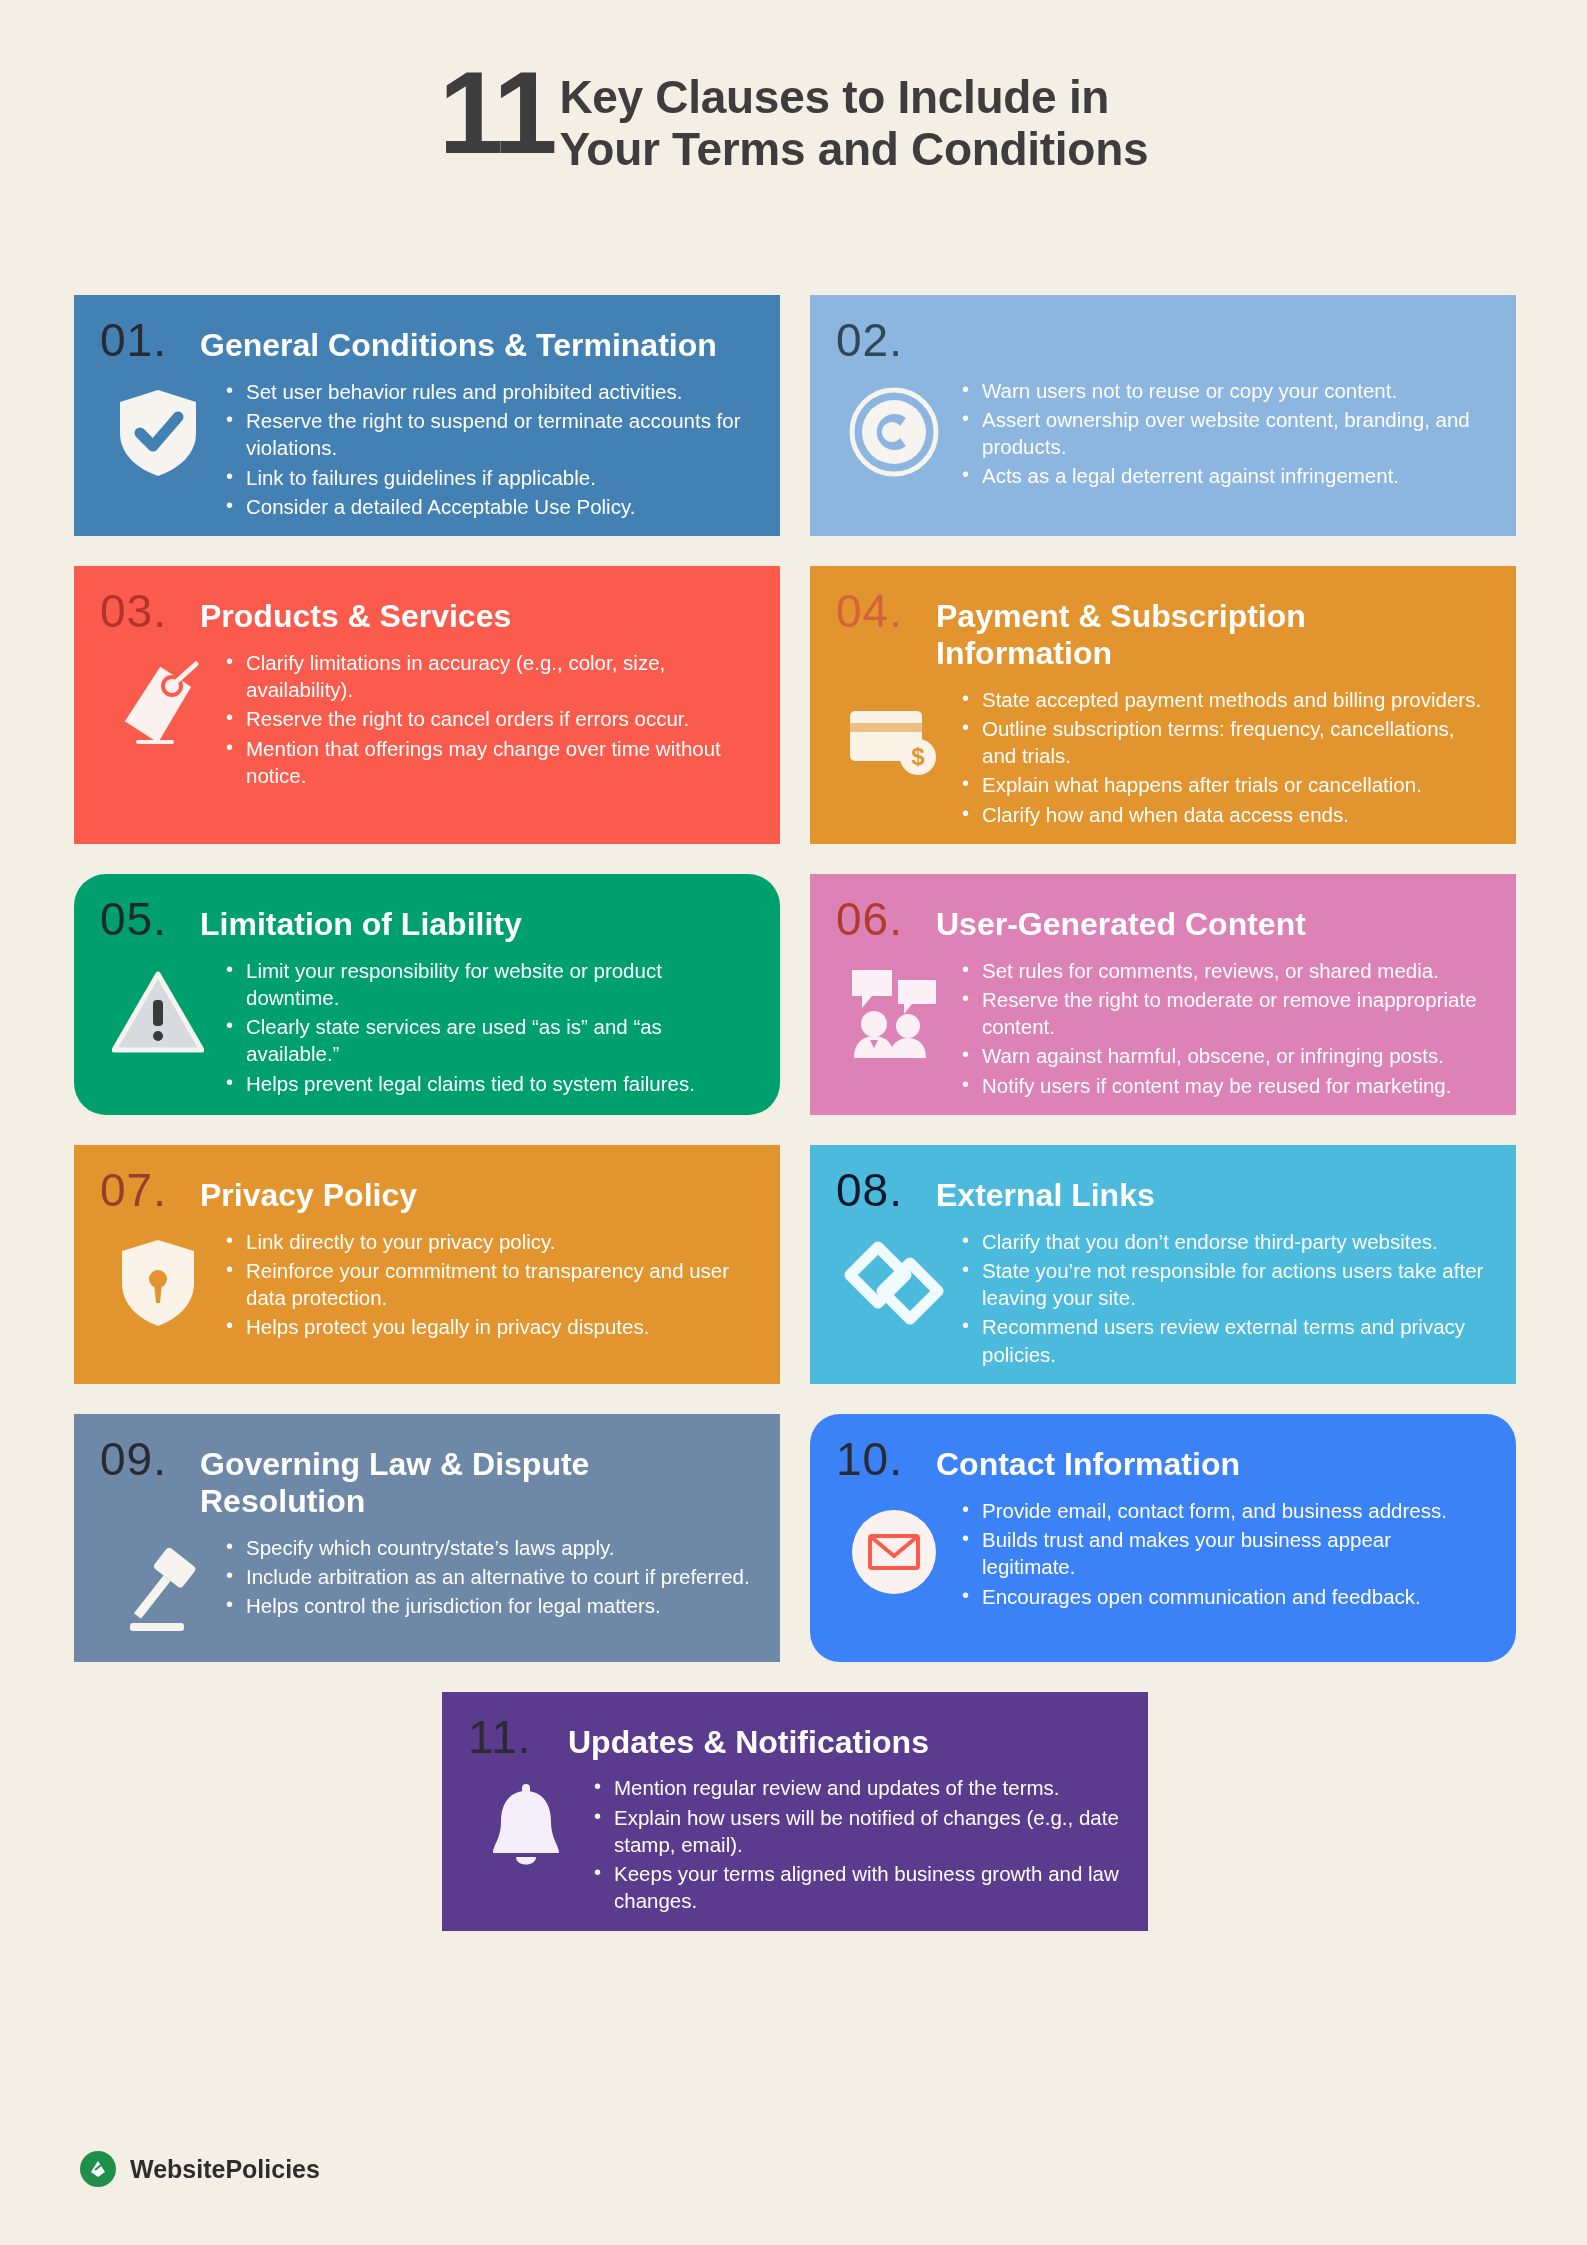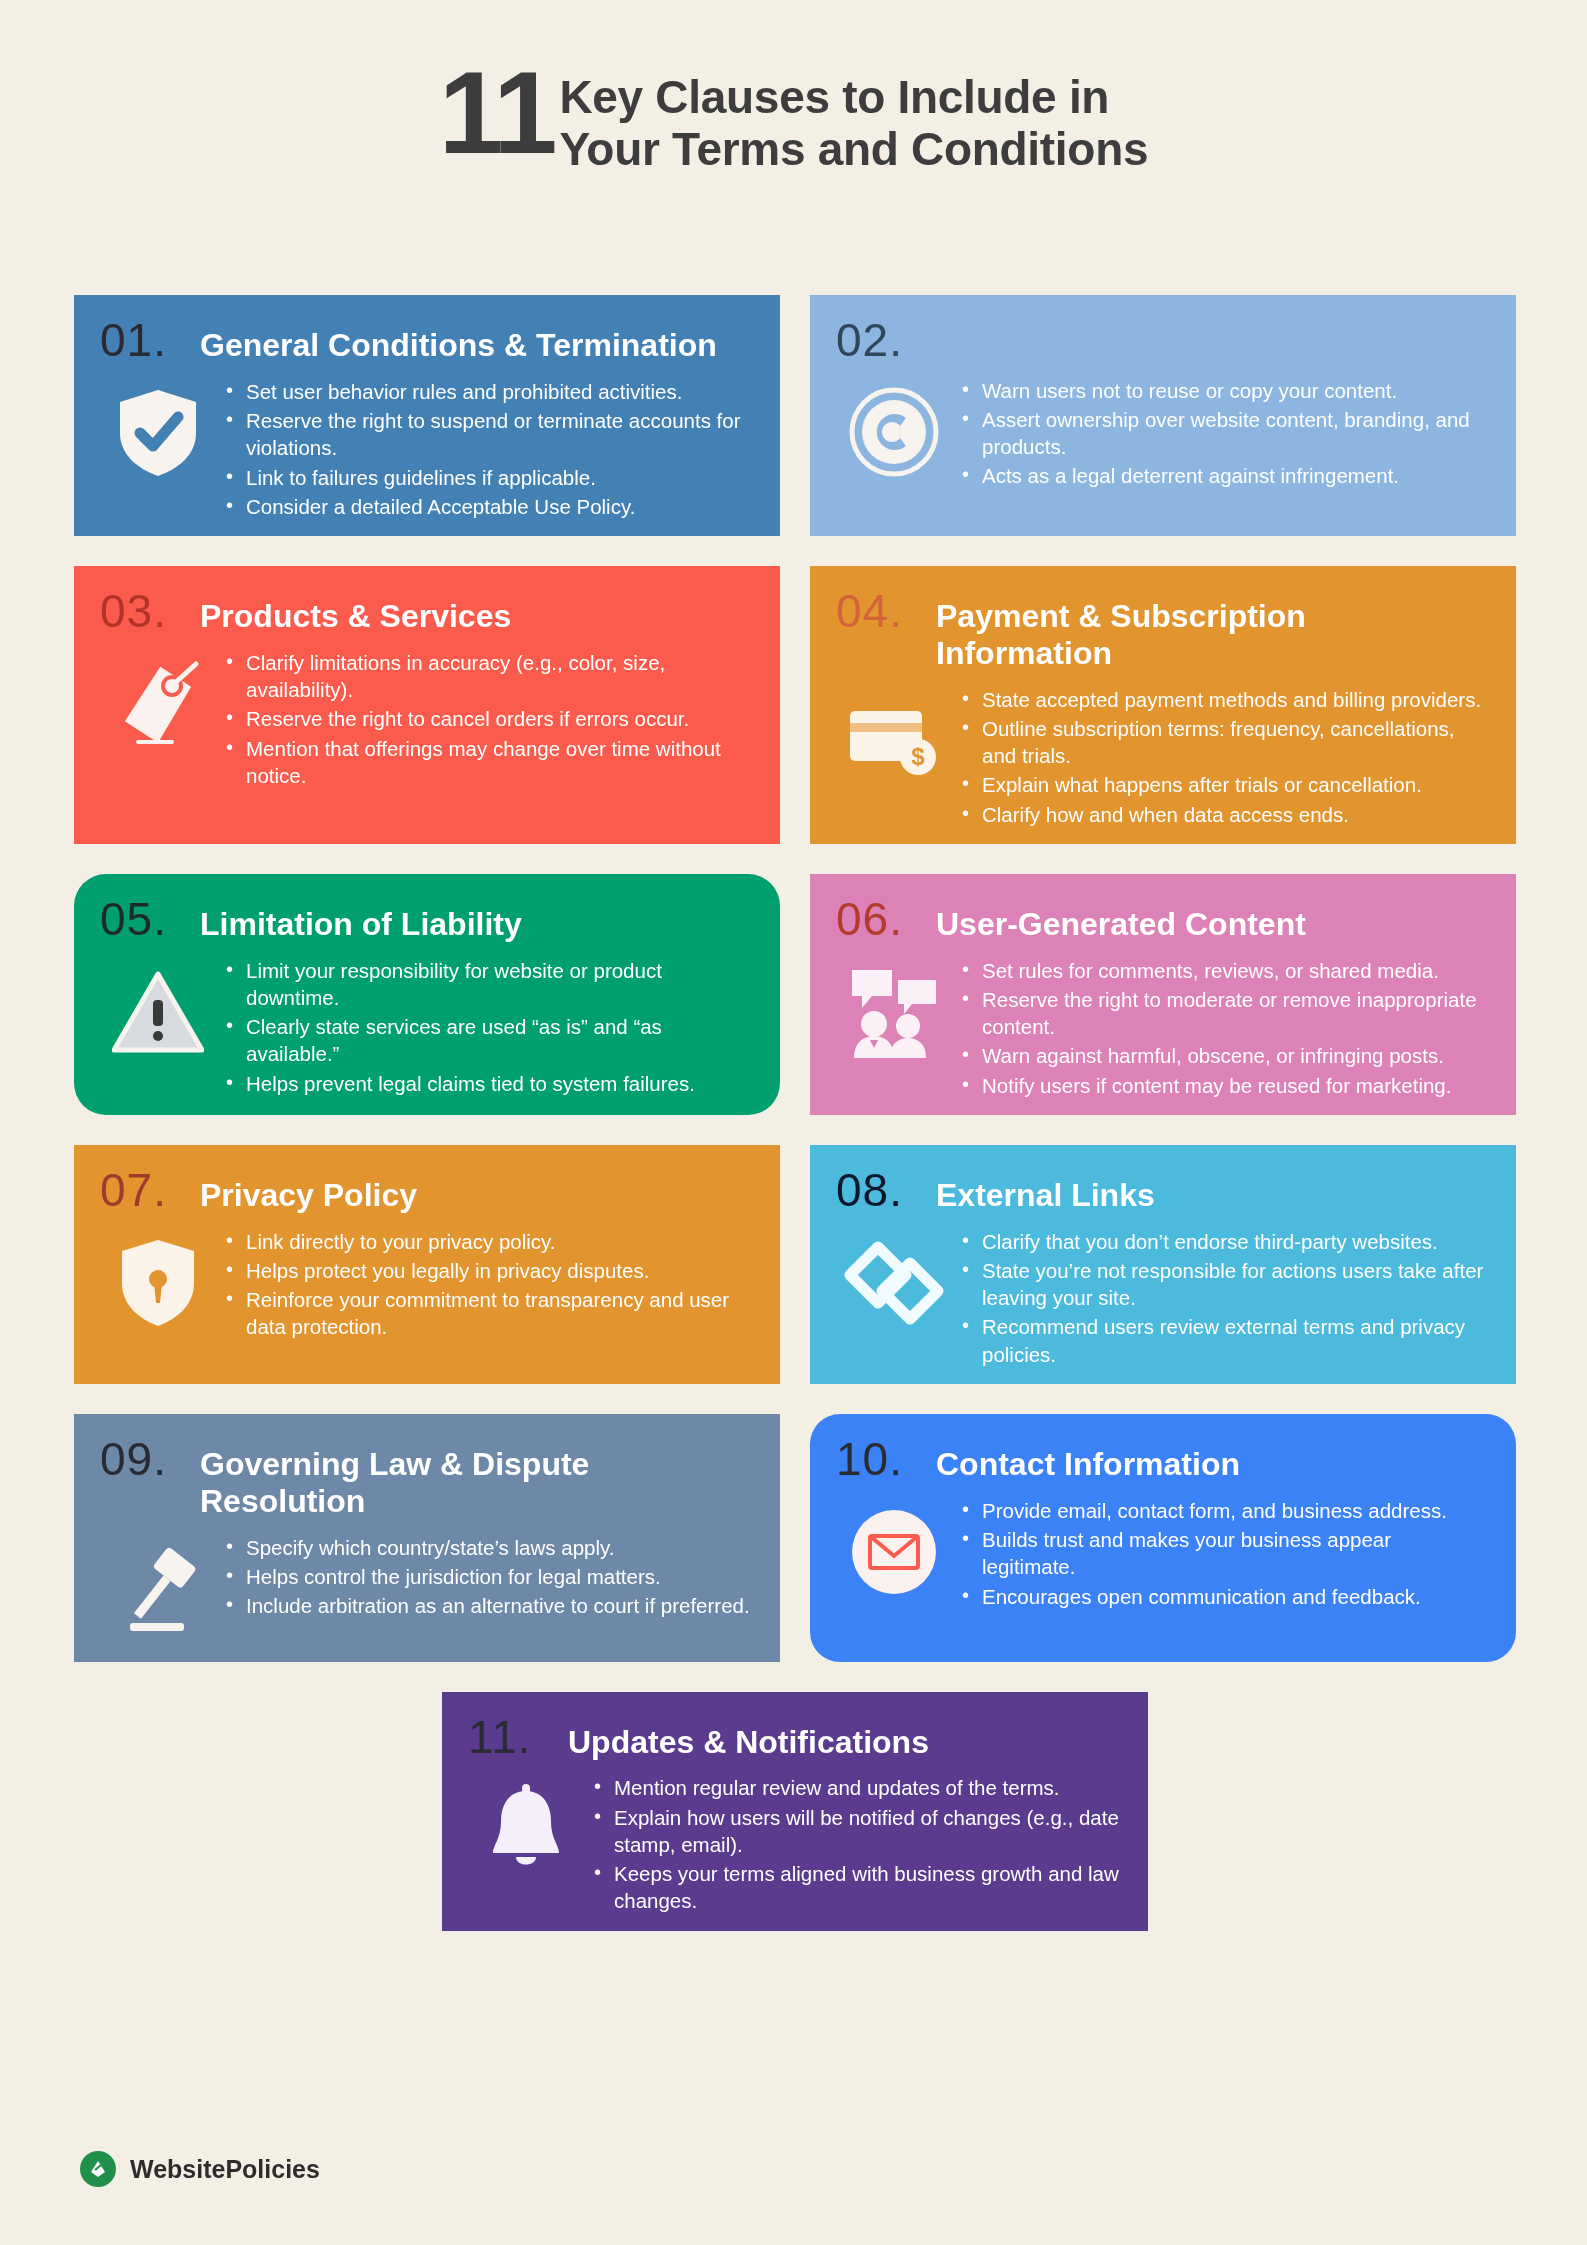--- a/index.html
+++ b/index.html
@@ -293,22 +293,22 @@
           <div class="icon-slot">
             <svg width="80" height="92" viewBox="0 0 80 92" aria-hidden="true">
               <path d="M40 3 L76 14 V46 C76 68 59 82 40 89 C21 82 4 68 4 46 V14 Z" fill="#fbf3e8"></path>
               <circle cx="40" cy="42" r="9" fill="#e2942f"></circle>
               <path d="M36 46 L44 46 L42 66 L38 66 Z" fill="#e2942f"></path>
             </svg>
           </div>
           <div class="bullets">
             <ul>
               <li>Link directly to your privacy policy.</li>
+              <li>Reinforce your commitment to transparency and user data protection.</li>
               <li>Helps protect you legally in privacy disputes.</li>
-              <li>Reinforce your commitment to transparency and user data protection.</li>
             </ul>
           </div>
         </div>
       </div>
 
       <div class="card c08">
         <div class="card-head">
           <div class="card-num n08">08.</div>
           <div class="card-title">External Links</div>
         </div>
@@ -346,22 +346,22 @@
               <g transform="rotate(38 48 46)">
                 <rect x="30" y="6" width="36" height="26" rx="4" fill="#f7f4ef"></rect>
                 <rect x="44" y="32" width="9" height="48" fill="#f7f4ef"></rect>
               </g>
               <rect x="20" y="80" width="54" height="8" rx="3" fill="#f7f4ef"></rect>
             </svg>
           </div>
           <div class="bullets">
             <ul>
               <li>Specify which country/state’s laws apply.</li>
+              <li>Include arbitration as an alternative to court if preferred.</li>
               <li>Helps control the jurisdiction for legal matters.</li>
-              <li>Include arbitration as an alternative to court if preferred.</li>
             </ul>
           </div>
         </div>
       </div>
 
       <div class="card c10">
         <div class="card-head">
           <div class="card-num n10">10.</div>
           <div class="card-title">Contact Information</div>
         </div>

